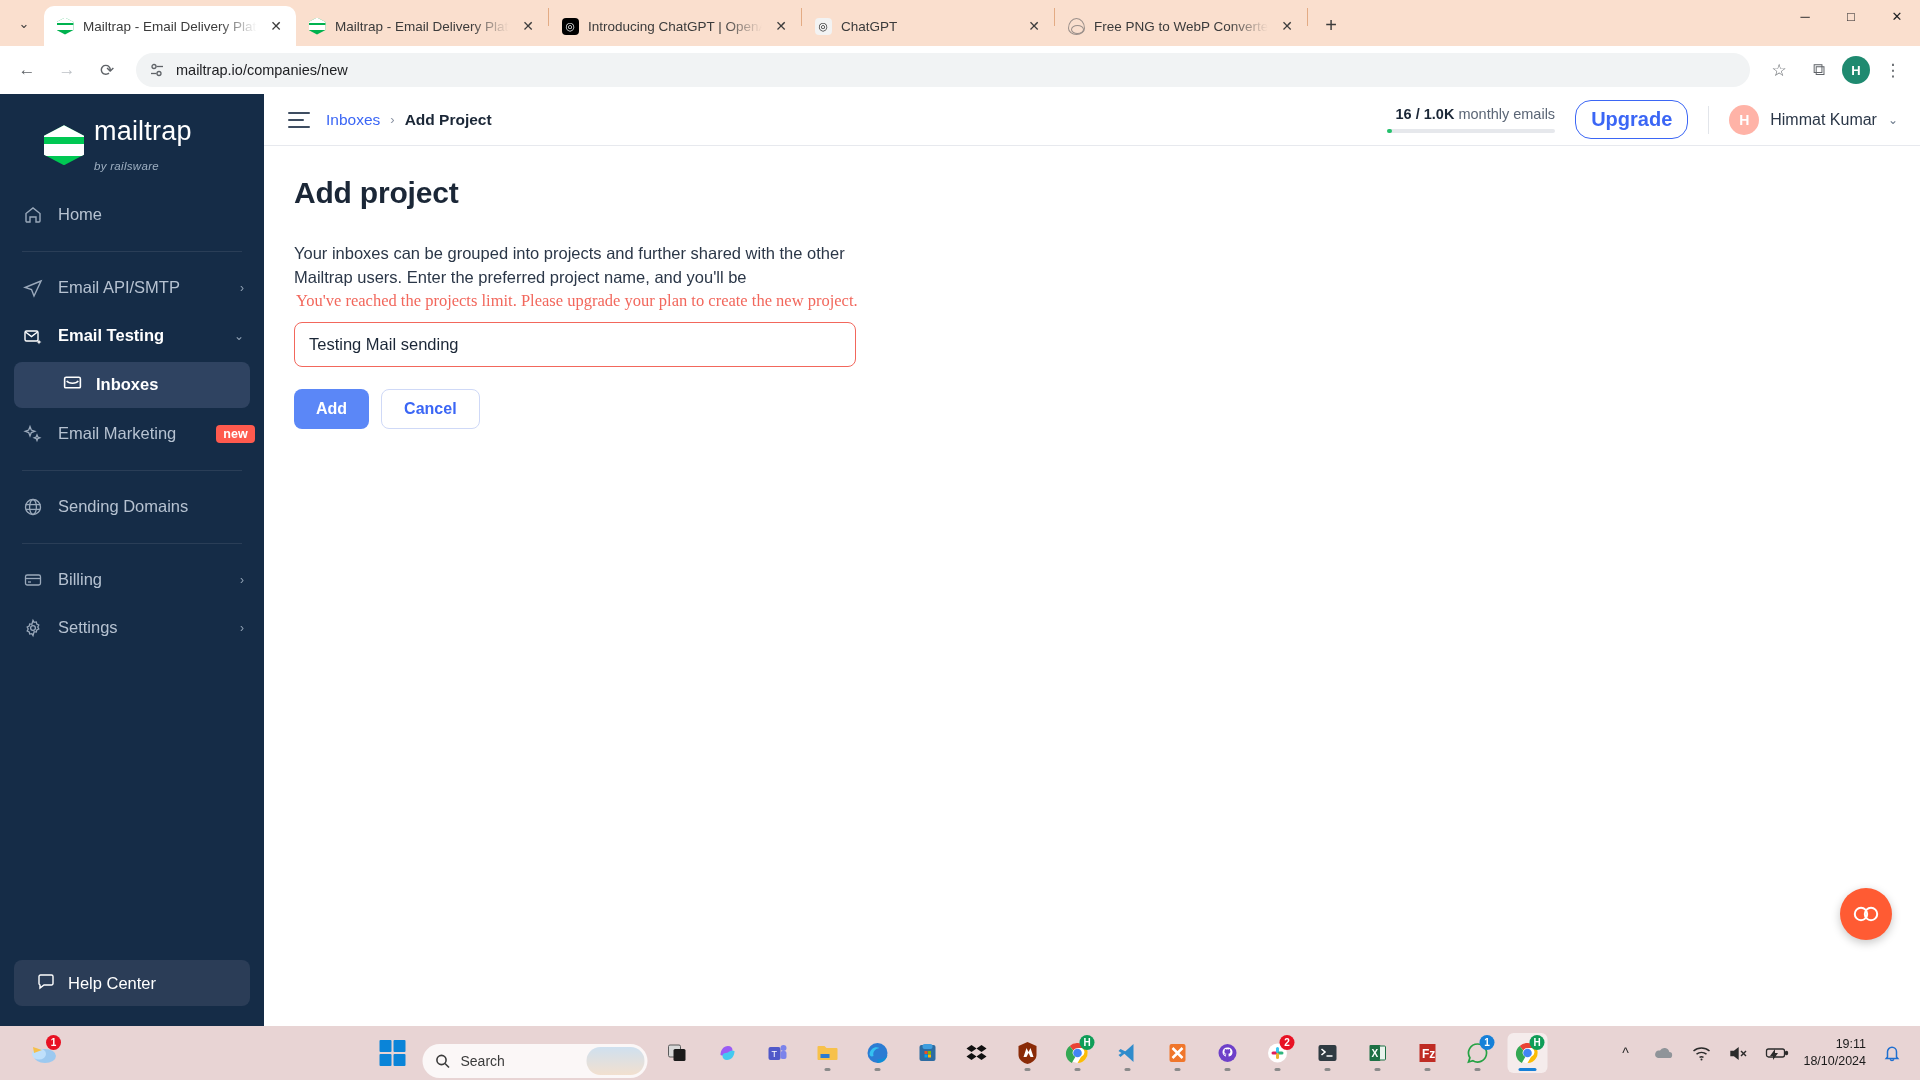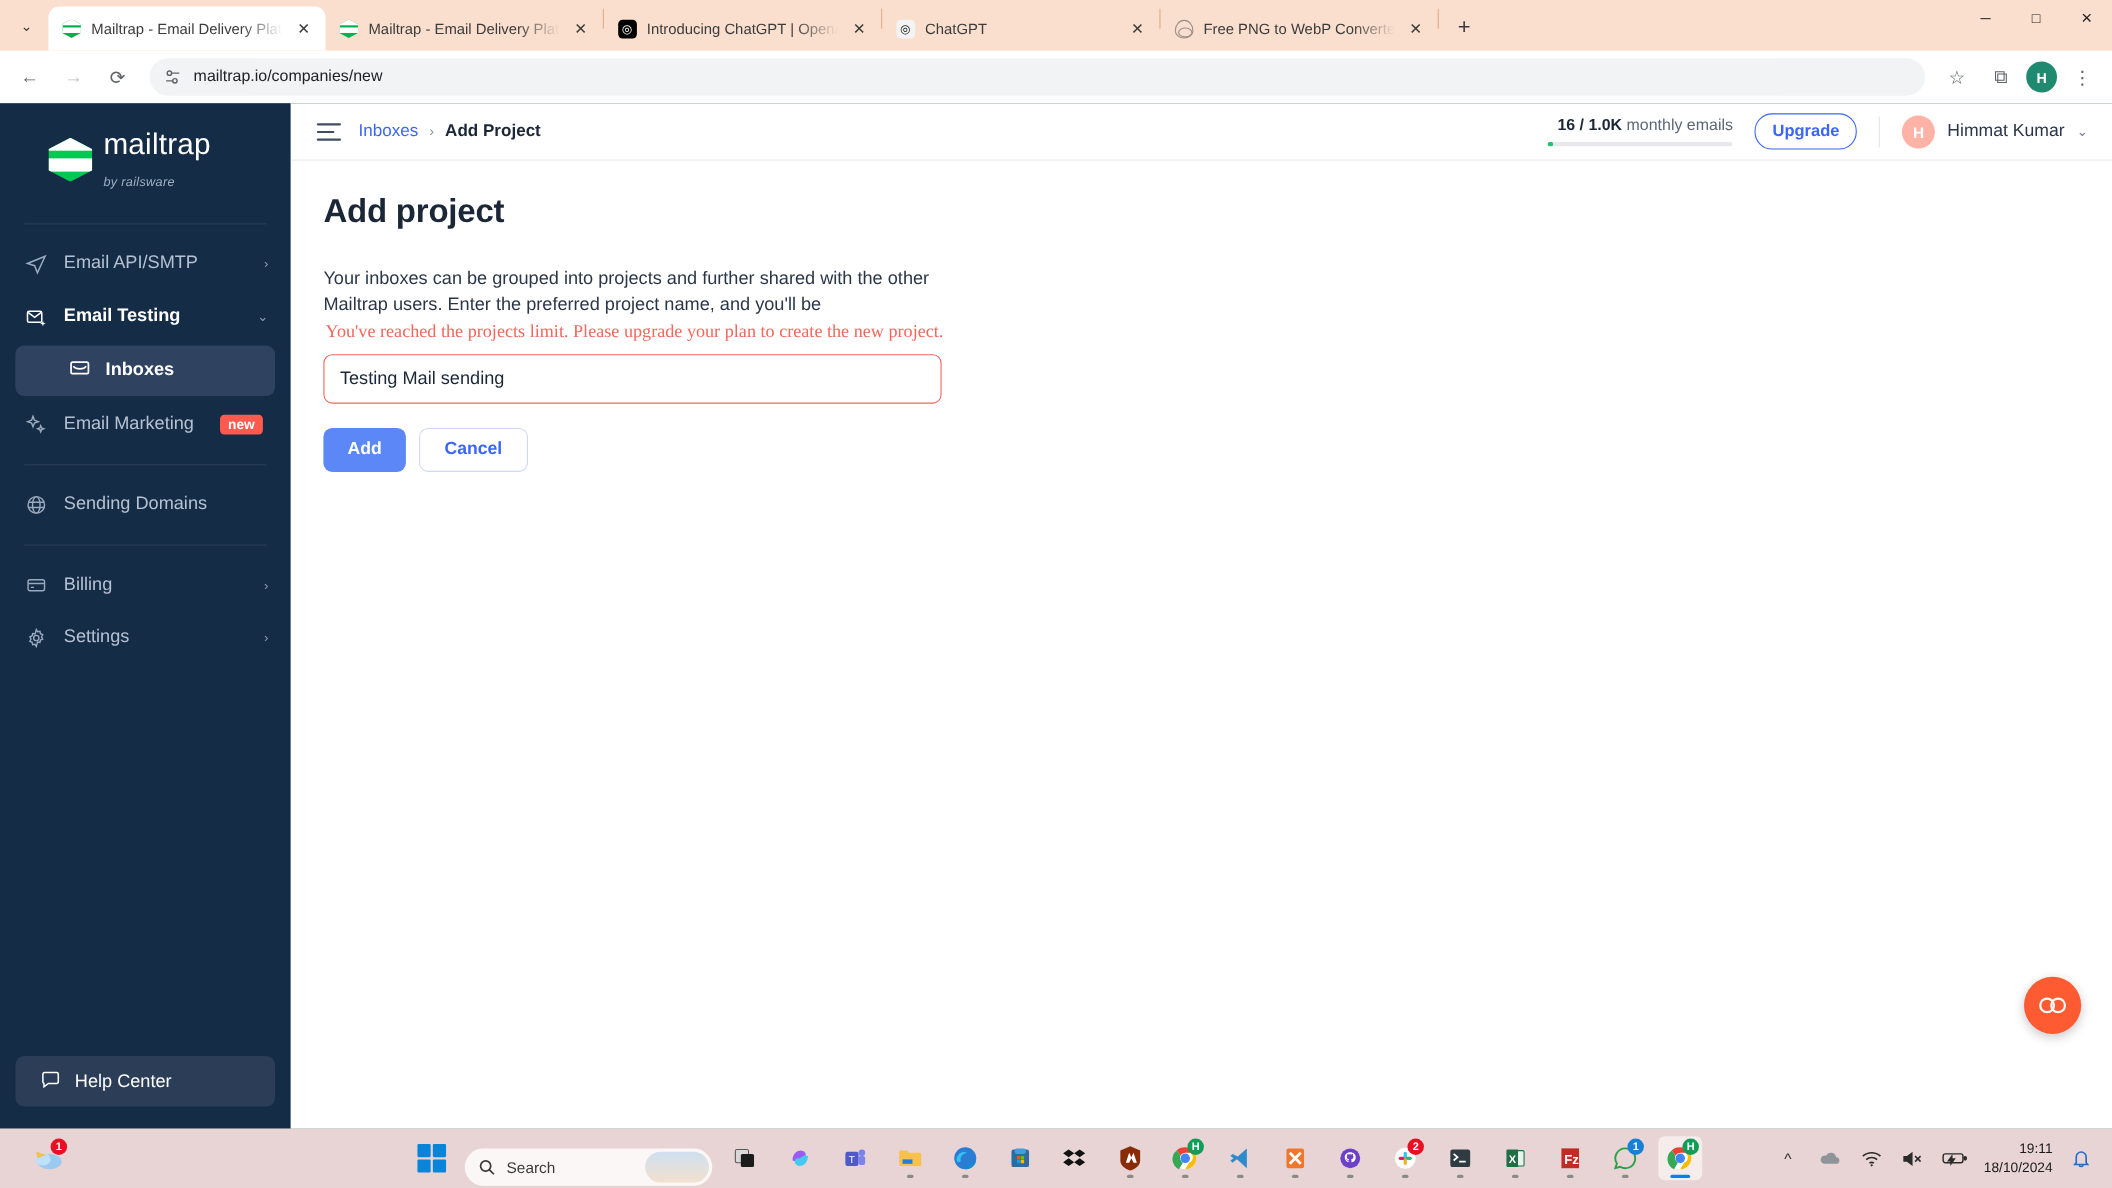--- a/index.html
+++ b/index.html
@@ -114,21 +114,21 @@
   .nav-item .chev { margin-left:auto; font-size: 12px; color:#8fa0b3; }
   .nav-item.strong .ni-label { color:#fff; font-weight:700; }
   .nav-item.strong .ni-ico { color:#fff; }
   .nav-sub {
     margin: 2px 14px; height: 46px; border-radius: 8px; background:#2f4361;
     display:flex; align-items:center; gap: 13px; padding-left: 48px; color:#fff; font-weight:700; font-size:16.5px;
   }
   .nav-sub .ni-ico { color:#fff; }
   .badge-new {
     background:#ff5a4e; color:#fff; font-size: 12.5px; font-weight:700;
-    border-radius: 4px; padding: 2px 7px; margin-left: 10px;
+    border-radius: 4px; padding: 2px 7px; margin-left: 26px;
   }
   .nav-div { height:1px; background:#2a3e57; margin: 12px 22px; }
   .help-center {
     position:absolute; left: 14px; right: 14px; bottom: 20px; height: 46px;
     background:#2b3d57; border-radius: 8px; display:flex; align-items:center; gap: 12px;
     padding-left: 22px; color:#fff; font-size: 16.5px;
   }
 
   
   .content { flex: 1; display:flex; flex-direction:column; min-width:0; background:#fff;}
@@ -146,21 +146,21 @@
   .crumb-sep { color:#8a93a3; font-size: 13px; }
   .crumb-cur { color:#1b2737; font-weight:700; }
   .topbar-right { margin-left:auto; display:flex; align-items:center; gap: 20px; }
   .quota { text-align:right; }
   .quota-text { font-size: 14.5px; color:#5b6676; white-space:nowrap; }
   .quota-text b { color:#1b2737; }
   .quota-bar { margin-top: 7px; height: 4px; background:#e6e8ec; border-radius:2px; width: 168px; position:relative; }
   .quota-bar span { position:absolute; left:0; top:0; bottom:0; width: 3px; background:#23c16b; border-radius:2px;}
   .upgrade-btn {
     border: 1.5px solid #3b66f5; color:#3b66f5; border-radius: 16px; padding: 7px 15px;
-    font-size: 15px; font-weight:700; background:#fff;
+    font-size: 20px; font-weight:700; background:#fff;
   }
   .user-sep { width:1px; height: 28px; background:#e2e5ea; }
   .user { display:flex; align-items:center; gap: 11px; }
   .user-av { width:30px;height:30px;border-radius:50%;background:#ffb3a7;color:#fff;display:flex;align-items:center;justify-content:center;font-weight:700;font-size:14px;}
   .user-name { font-size:16px; color:#2b3748; }
   .user-caret { color:#6c7酸; color:#6c7a8c; font-size: 12px; }
 
   .main { padding: 30px 0 0 30px; }
   .h1 { font-size: 30px; color:#1b2737; font-weight:700; letter-spacing:-.2px;}
   .desc { margin-top: 32px; max-width: 560px; font-size: 16.5px; line-height: 1.43; color:#2b3748; }
@@ -309,20 +309,28 @@
       <div class="logo-wrap">
         <span class="logo-mark"></span>
         <span class="logo-text">
           <span class="logo-name">mailtrap</span>
           <span class="logo-sub">by railsware</span>
         </span>
       </div>
 
       <div class="nav">
 
+        <div class="nav-item">
+          <span class="ni-ico">
+            <svg width="20" height="20" viewBox="0 0 20 20" fill="none" stroke="currentColor" stroke-width="1.4">
+                <path d="M3 8.5 10 3l7 5.5V16a1 1 0 0 1-1 1h-3v-5H7v5H4a1 1 0 0 1-1-1z"></path>
+              </svg>
+          </span>
+          <span class="ni-label">Home</span>
+        </div>
 
         <div class="nav-div"></div>
 
         <div class="nav-item">
           <span class="ni-ico">
             <svg width="20" height="20" viewBox="0 0 20 20" fill="none" stroke="currentColor" stroke-width="1.4">
                 <path d="M18 3 2 9.5l6.5 2L11 18z"></path>
               </svg>
           </span>
           <span class="ni-label">Email API/SMTP</span>

